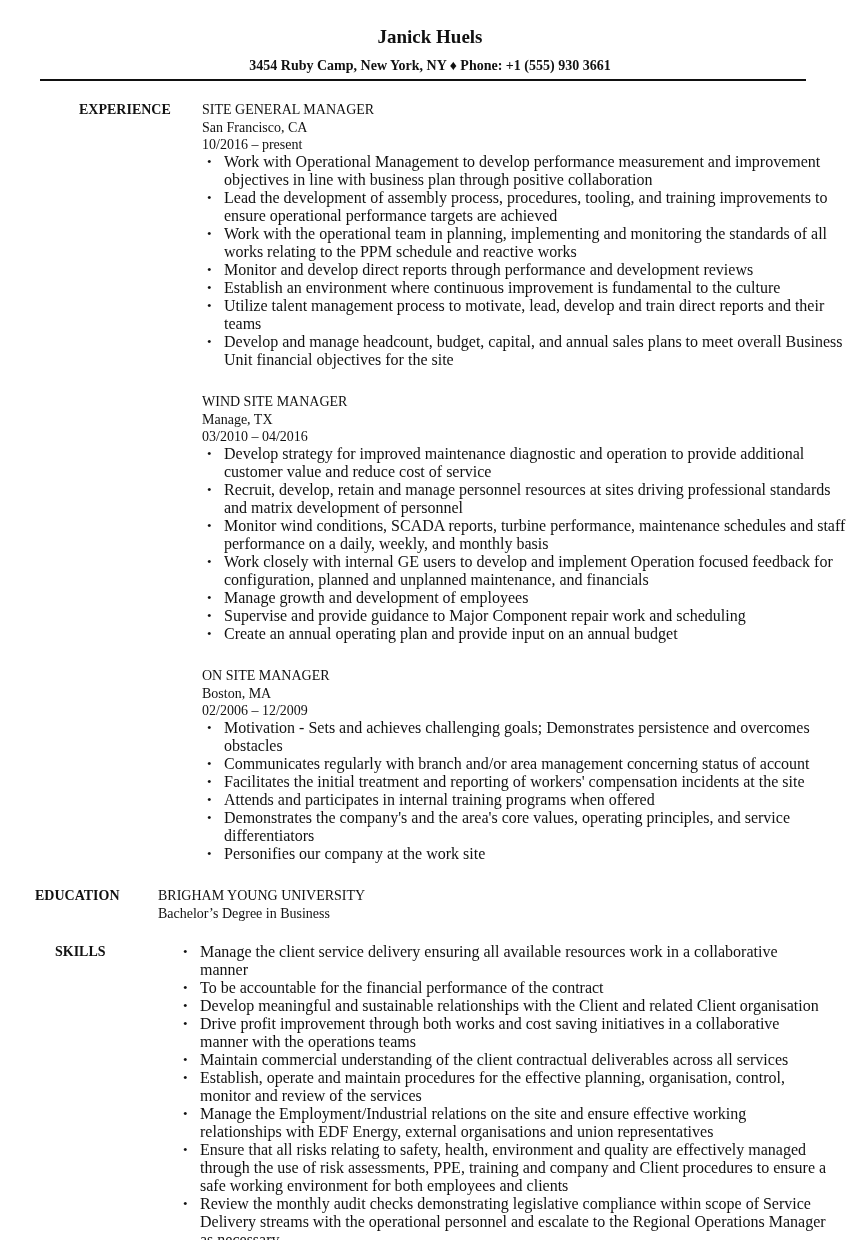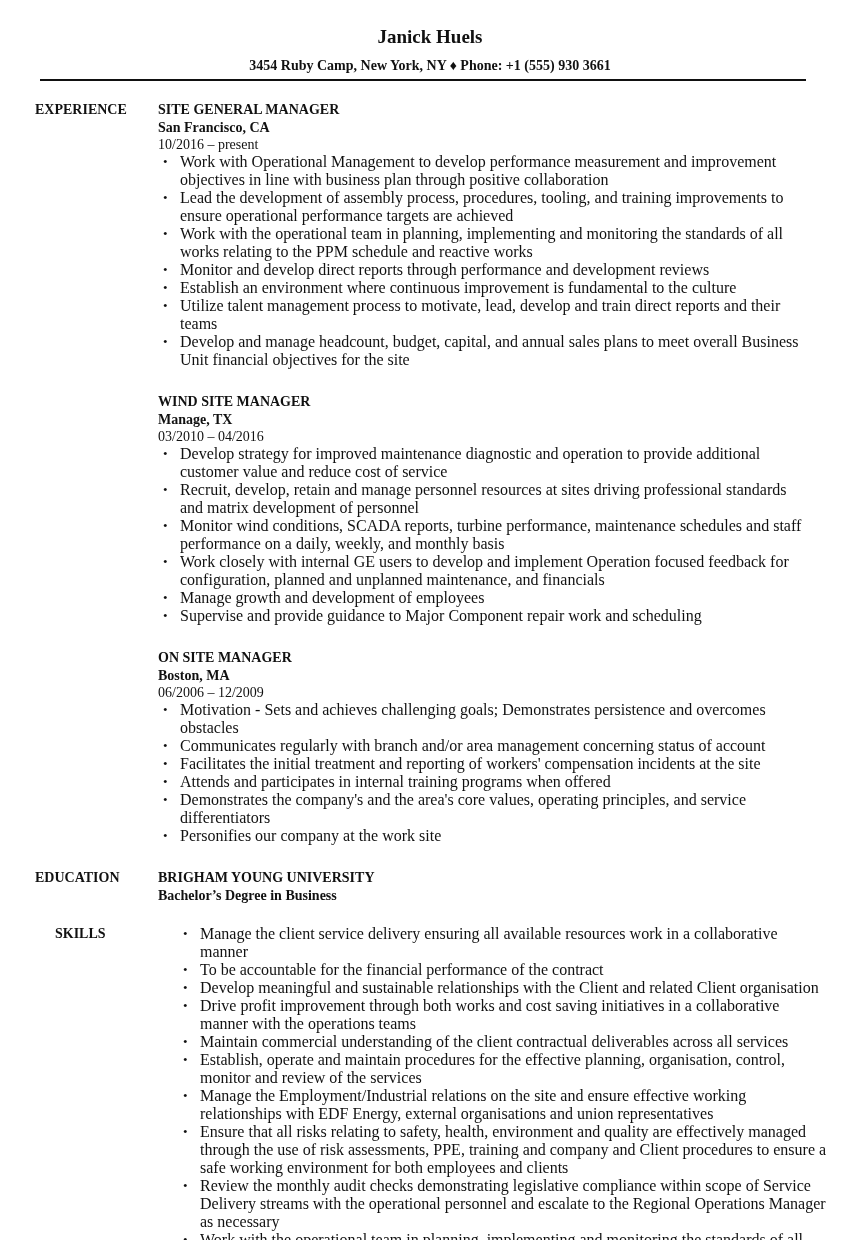--- a/index.html
+++ b/index.html
@@ -23,36 +23,36 @@
   }
   .section {
     position: relative; display: flex; padding-left: 35px;
   }
   .section-title {
     width: 123px; flex: none;
     font-weight: bold; font-size: 14px; line-height: 18px;
   }
   .section-body { width: 650px; flex: none; }
   .job-title, .location, .degree, .school {
-    font-weight: bold; font-size: 14px; line-height: 18px;
+    font-weight: normal; font-size: 14px; line-height: 18px;
   }
   .dates { font-size: 14px; line-height: 16px; }
   ul.bullets {
     margin: 0; padding: 0; list-style: none;
   }
   ul.bullets li {
     position: relative; padding-left: 22px;
     font-size: 16px; line-height: 18px;
   }
   ul.bullets li::before {
     content: "•"; position: absolute; left: 5px; top: 0;
     font-size: 13px;
   }
   .job { margin-bottom: 24px; }
-  #sec-experience { margin-top: 20px; }
+  #sec-experience { margin-top: 20px; margin-left: 44px; }
   #sec-education { margin-top: 0px; }
   #sec-skills { margin-top: 20px; margin-left: 20px; }
 </style>
 </head>
 <body>
 
 <div class="page">
   <div class="header">
     <h1 class="name">Janick Huels</h1>
     <div class="contact">3454 Ruby Camp, New York, NY ♦ Phone: +1 (555) 930 3661</div>
@@ -82,27 +82,28 @@
         <div class="job-title">WIND SITE MANAGER</div>
         <div class="location">Manage, TX</div>
         <div class="dates">03/2010 – 04/2016</div>
         <ul class="bullets">
           <li>Develop strategy for improved maintenance diagnostic and operation to provide additional customer value and reduce cost of service</li>
           <li>Recruit, develop, retain and manage personnel resources at sites driving professional standards and matrix development of personnel</li>
           <li>Monitor wind conditions, SCADA reports, turbine performance, maintenance schedules and staff performance on a daily, weekly, and monthly basis</li>
           <li>Work closely with internal GE users to develop and implement Operation focused feedback for configuration, planned and unplanned maintenance, and financials</li>
           <li>Manage growth and development of employees</li>
           <li>Supervise and provide guidance to Major Component repair work and scheduling</li>
+          <li>Create an annual operating plan and provide input on an annual budget</li>
         </ul>
       </div>
 
       <div class="job">
         <div class="job-title">ON SITE MANAGER</div>
         <div class="location">Boston, MA</div>
-        <div class="dates">06/2006 – 12/2009</div>
+        <div class="dates">02/2006 – 12/2009</div>
         <ul class="bullets">
           <li>Motivation - Sets and achieves challenging goals; Demonstrates persistence and overcomes obstacles</li>
           <li>Communicates regularly with branch and/or area management concerning status of account</li>
           <li>Facilitates the initial treatment and reporting of workers' compensation incidents at the site</li>
           <li>Attends and participates in internal training programs when offered</li>
           <li>Demonstrates the company's and the area's core values, operating principles, and service differentiators</li>
           <li>Personifies our company at the work site</li>
         </ul>
       </div>
 

